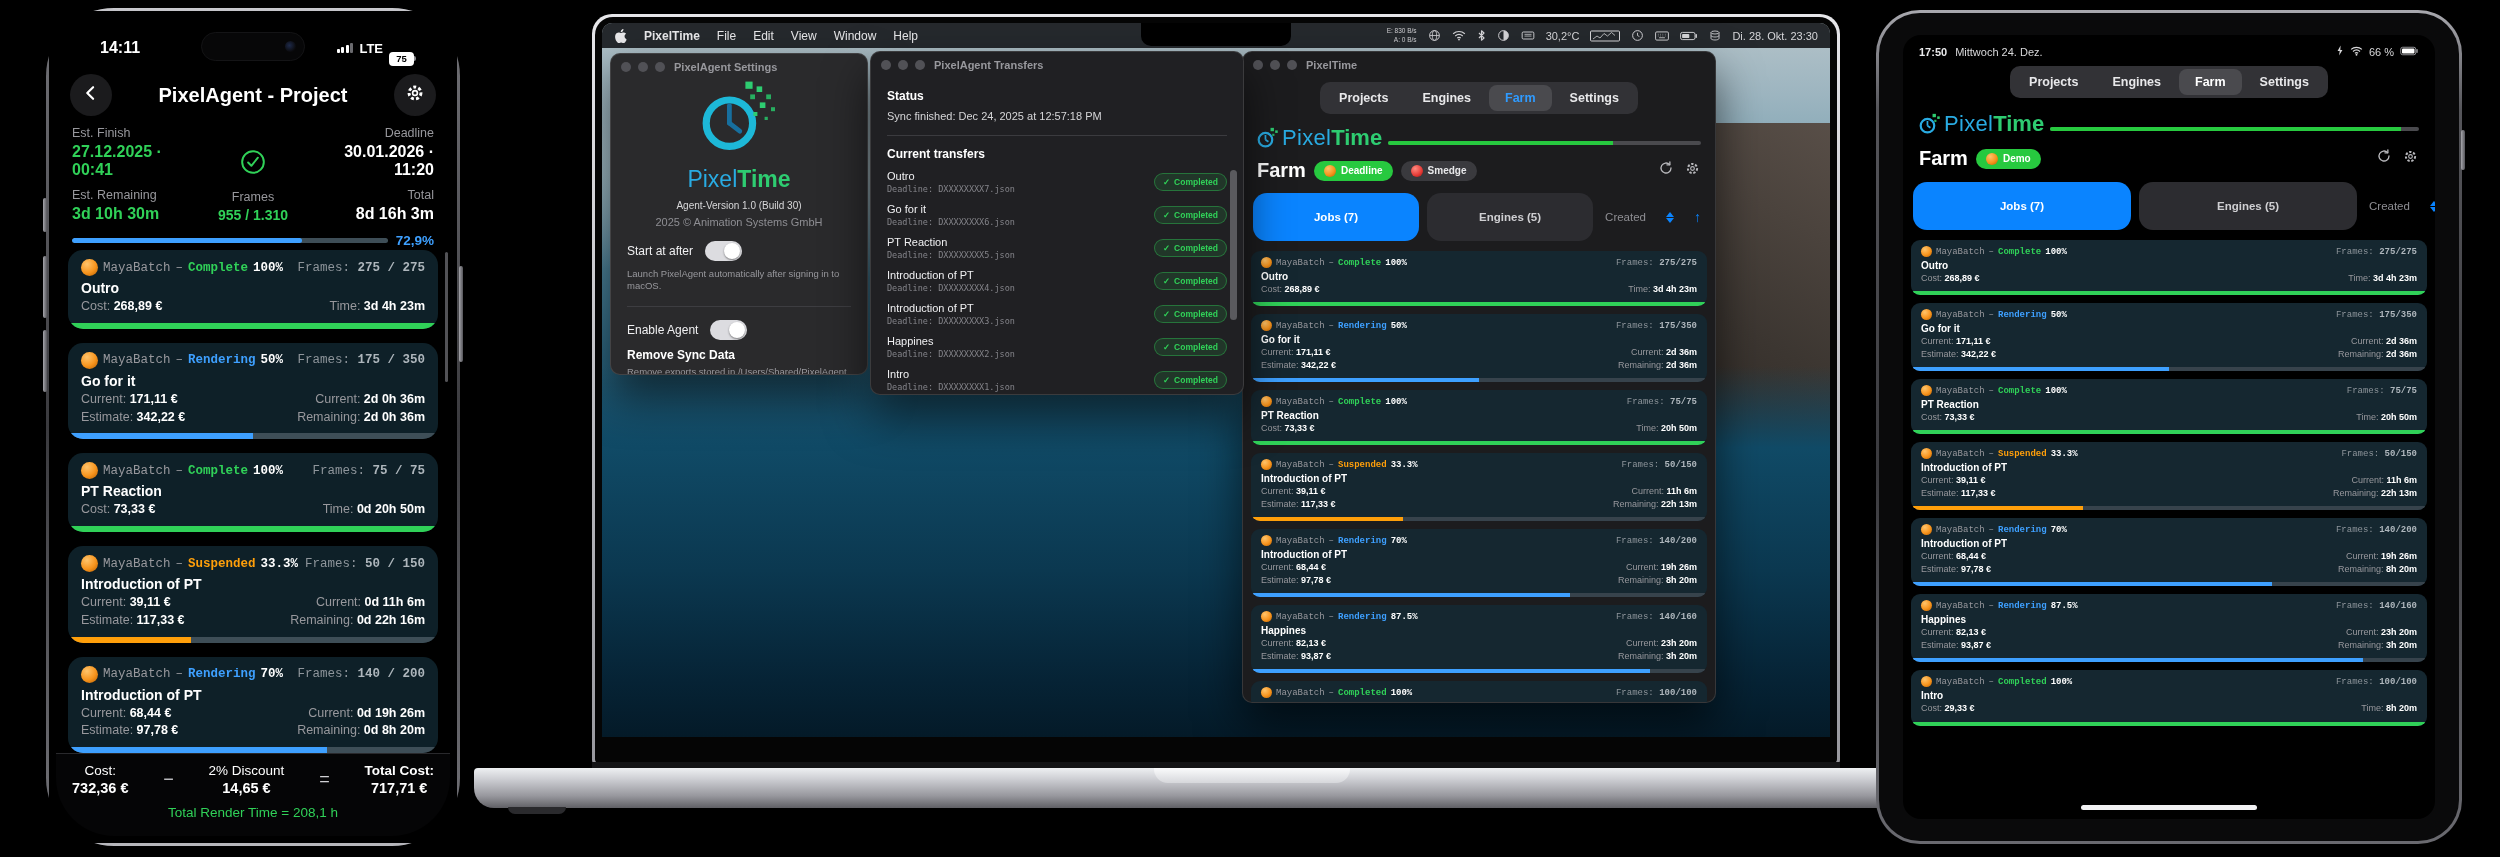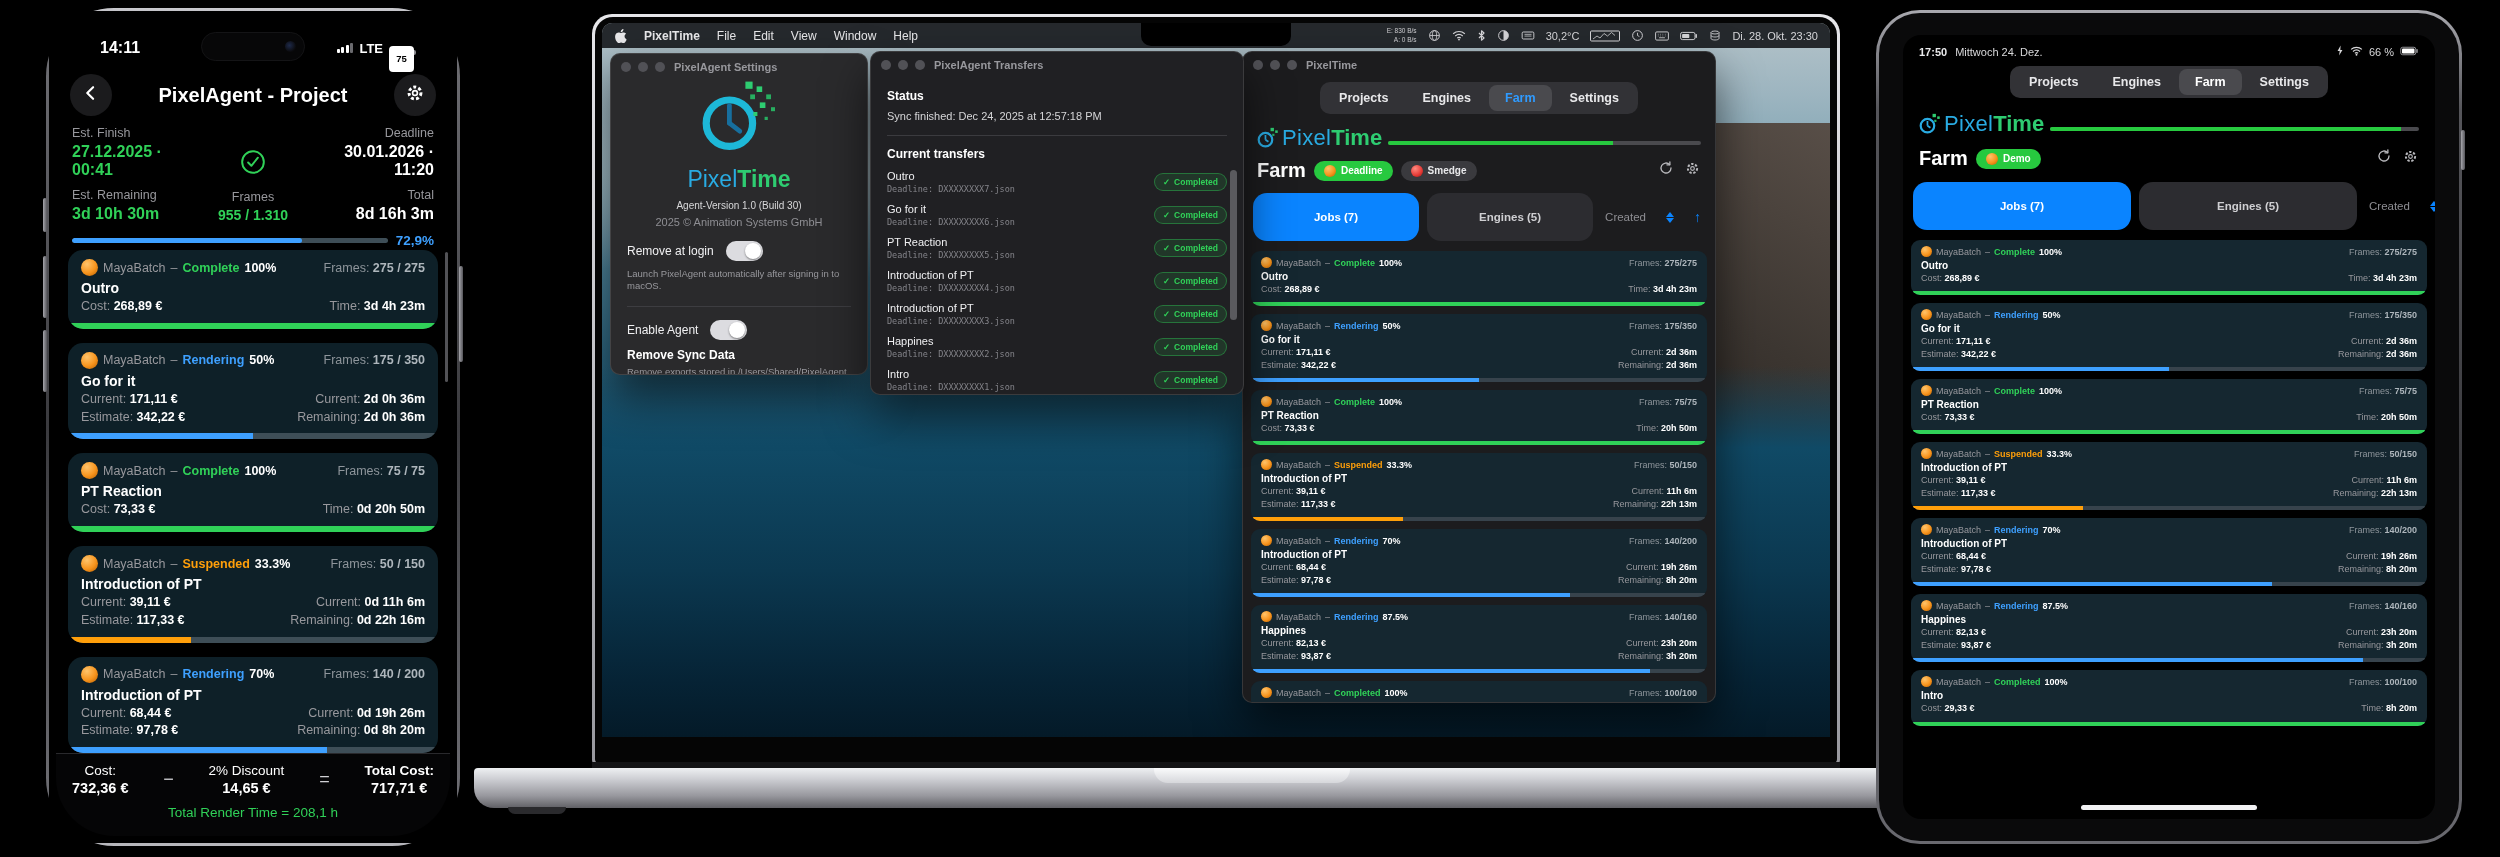--- a/index.html
+++ b/index.html
@@ -19,21 +19,21 @@
   .ph-time { font-size:16px; font-weight:700; }
   .island { position:absolute; left:50%; top:14px; transform:translateX(-50%); width:104px; height:29px;
             background:#070708; border:1px solid #141416; border-radius:16px; }
   .island-cam { position:absolute; right:8px; top:8px; width:11px; height:11px; border-radius:50%;
                 background:radial-gradient(circle at 40% 40%, #1e2a4a, #0a0a0c 70%); }
   .ph-status-right { margin-left:auto; display:flex; align-items:center; gap:6px; }
   .sig { display:flex; align-items:flex-end; gap:1.5px; }
   .sig span { width:3px; border-radius:1px; background:#fff; display:block; }
   .sig .s1{height:4px}.sig .s2{height:6px}.sig .s3{height:8px}.sig .s4{height:10px;background:#6a6a6e}
   .ph-lte { font-size:13px; font-weight:600; color:#fff; }
-  .batt75 { position:relative; width:27px; height:26px;margin-top:21px; }
+  .batt75 { position:relative; width:27px; height:14px;margin-top:21px; }
   .batt75 .shell { position:absolute; inset:0; width:25px; border-radius:4px; background:#fff; color:#000;
                    font-size:9.5px; font-weight:700; display:flex; align-items:center; justify-content:center; }
   .batt75 .nub { position:absolute; right:0; top:4.5px; width:2px; height:5px; background:#8e8e93; border-radius:0 2px 2px 0; }
 
   .ph-nav { display:flex; align-items:center; padding:8px 14px 6px; }
   .circle-btn { width:42px; height:42px; border-radius:50%; background:#1b1b1d; color:#fff;
                 display:flex; align-items:center; justify-content:center; flex:none; }
   .ph-title { flex:1; text-align:center; color:#fff; font-size:20px; font-weight:600; }
 
   .ph-summary { display:grid; grid-template-columns:1.2fr 0.9fr 1.2fr; padding:4px 16px 0; row-gap:9px; }
@@ -58,21 +58,21 @@
   .caret-updown i { width:0; height:0; border-left:4px solid transparent; border-right:4px solid transparent; display:block; }
   .caret-updown .up { border-bottom:5px solid #3ea0ff; }
   .caret-updown .dn { border-top:5px solid #3ea0ff; }
   .down-arrow { color:#3ea0ff; font-size:19px; font-weight:600; margin:0 4px; }
   .plus-btn { width:36px; height:36px; border-radius:50%; background:#1f5fc9; color:#cfe3ff; font-size:23px; font-weight:500;
               display:flex; align-items:center; justify-content:center; }
 
   .ph-list { flex:1; overflow:hidden; padding:2px 12px 0; display:flex; flex-direction:column; gap:14px; position:relative; }
   .ph-scrollbar { position:absolute; right:2px; top:4px; width:3px; height:130px; border-radius:2px; background:rgba(235,235,245,.35); }
   .shot-card { position:relative; flex:none; background:#0e2028; border-radius:15px; padding:9px 13px 13px; overflow:hidden; }
-  .card-head { display:flex; align-items:center; gap:5px; font-size:12.5px; color:#98989d; }
+  .card-head { display:flex; align-items:center; gap:5px; font-size:12.5px; color:#98989d;font-family:Liberation Mono, monospace; }
   .ball { width:17px; height:17px; border-radius:50%; flex:none;
           background:radial-gradient(circle at 35% 30%, #ffc46b, #f7941d 55%, #b35c00 100%); }
   .st { font-weight:600; }
   .pct { color:#fff; font-weight:700; }
   .frames { margin-left:auto; color:#8e959b; }
   .frames .fv { color:#aeb6bc; font-weight:600; }
   .card-name { font-size:14px; font-weight:600; color:#fff; margin:4px 0 2px; }
   .card-rows { display:flex; justify-content:space-between; font-size:12.5px; color:#98989d; line-height:1.42; }
   .jcol.right { text-align:right; }
   .jv { color:#fff; font-weight:700; }
@@ -607,21 +607,21 @@
                 <rect x="78" y="28" width="7" height="7" fill="#2ecc71"></rect>
                   <rect x="92" y="34" width="5" height="5" fill="#27ae60"></rect>
                 <rect x="70" y="40" width="5" height="5" fill="#2ecc71"></rect>
                   <rect x="84" y="46" width="4" height="4" fill="#27ae60"></rect>
               </svg>
             </div>
             <div class="wordmark"><span class="wm-pixel">Pixel</span><span class="wm-time">Time</span></div>
             <div class="version">Agent-Version 1.0 (Build 30)</div>
             <div class="copyright">2025 © Animation Systems GmbH</div>
             <div class="setting-row">
-              <span class="setting-label">Remove at login</span>
+              <span class="setting-label">Start at after</span>
               <span class="toggle"></span>
             </div>
             <div class="setting-desc">Launch PixelAgent automatically after signing in to macOS.</div>
             <div class="set-divider"></div>
             <div class="setting-row">
               <span class="setting-label">Enable Agent</span>
               <span class="toggle"></span>
             </div>
             <div class="setting-row" style="margin-top:8px;">
               <span class="setting-label bold">Remove Sync Data</span>

